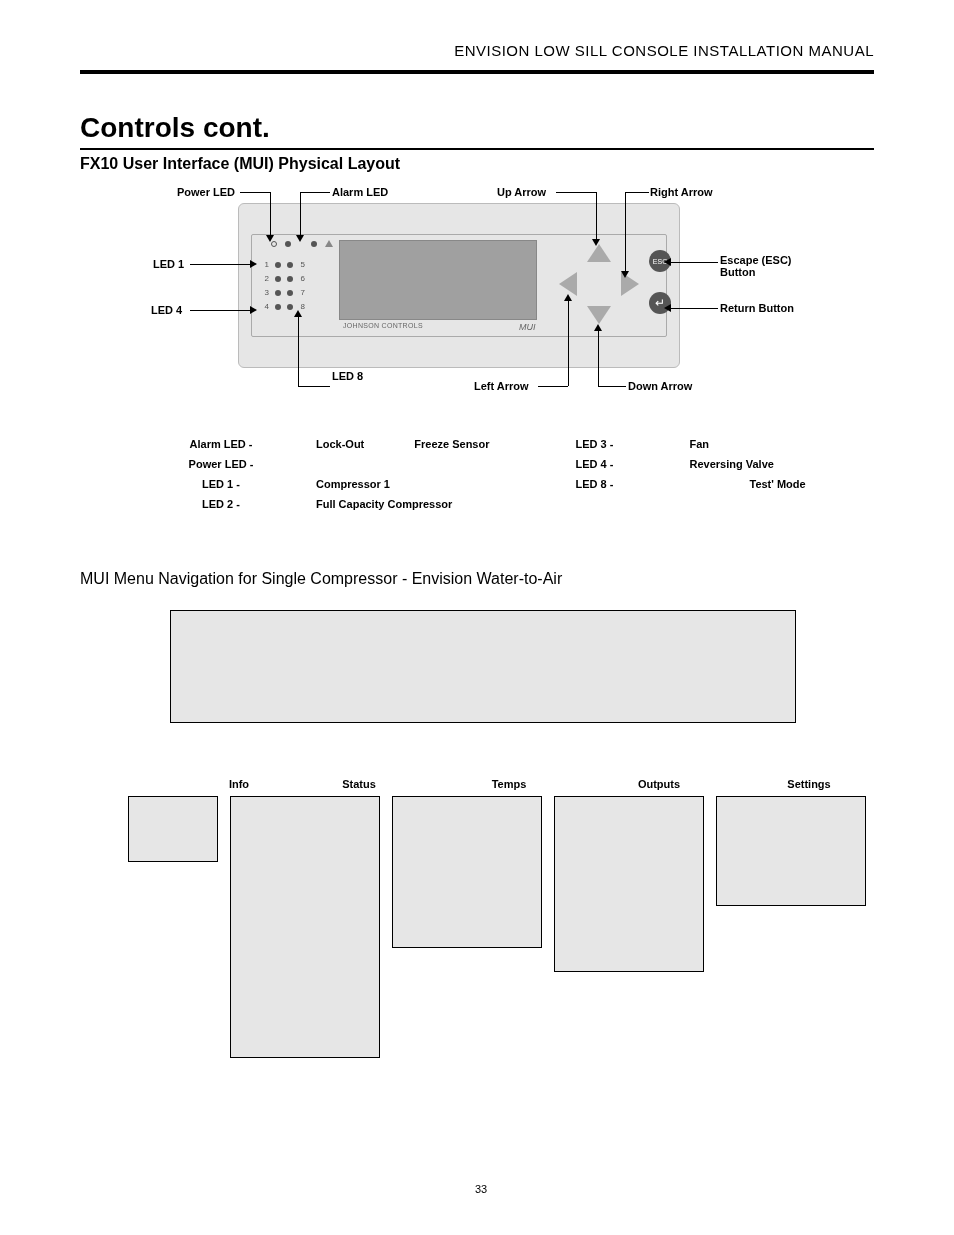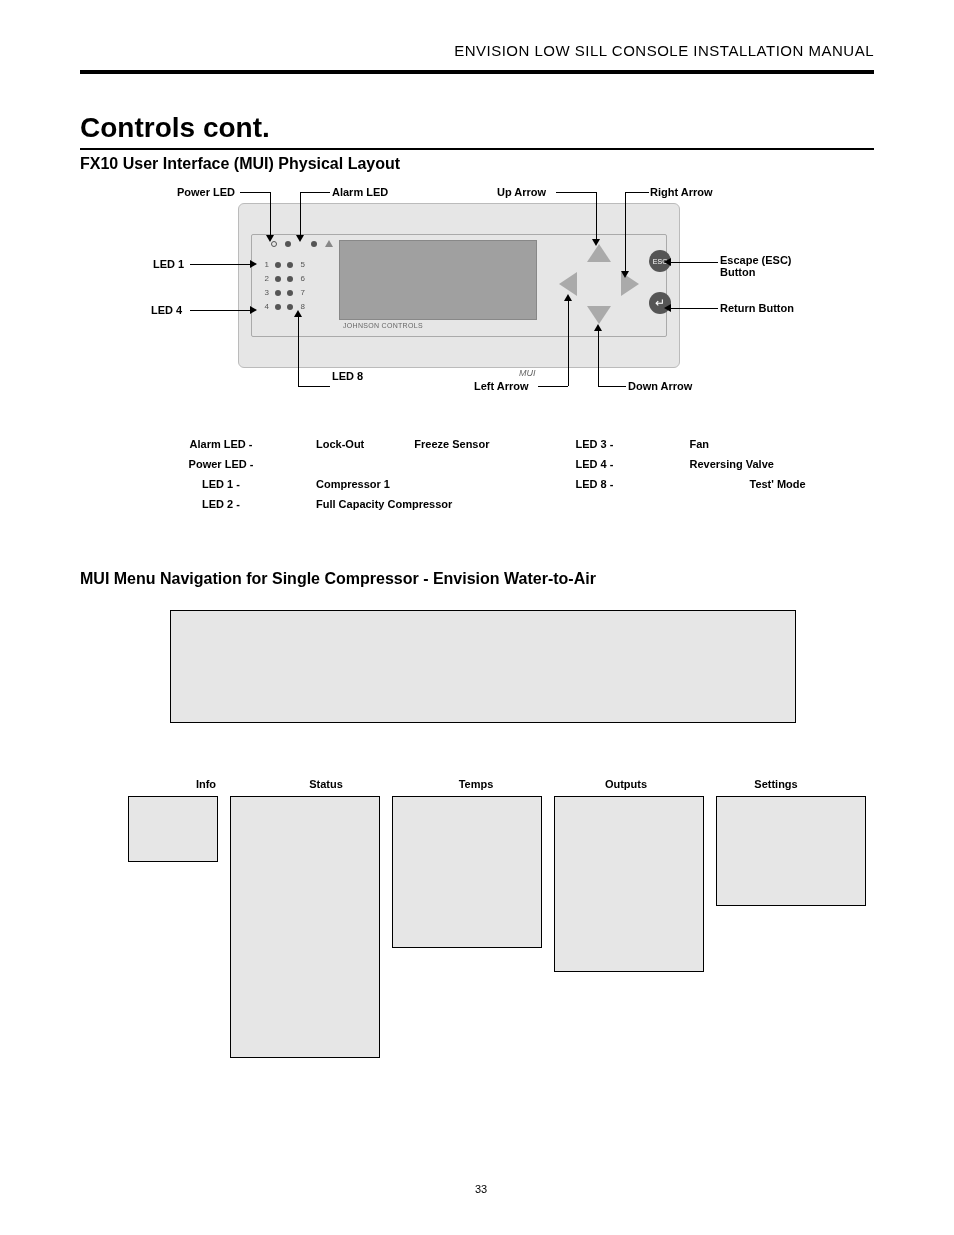--- a/index.html
+++ b/index.html
@@ -107,21 +107,20 @@
     color: #666;
     letter-spacing: 0.3px;
   }
   .mui-label {
     position: absolute;
     left: 280px;
     top: 118px;
     font-size: 9px;
     font-style: italic;
     color: #666;
-    margin-top: 46px;
   }
   .dpad {
     position: absolute;
     top: 40px;
     left: 320px;
     width: 80px;
     height: 80px;
   }
   .arrow {
     position: absolute;
@@ -171,38 +170,38 @@
   .legend-col { display:flex; flex-direction:column; gap:8px; }
   .legend-row { display:flex; }
   .legend-key { width: 90px; text-align: center; }
 
   
   .h2-b {
     position: absolute;
     top: 570px;
     left: 80px;
     font-size: 16px;
-    font-weight: bold;
+    font-weight: normal;
   }
   .big-box {
     position: absolute;
     top: 610px;
     left: 170px;
     width: 626px;
     height: 113px;
     background: #e6e6e6;
     border: 1px solid #000;
   }
   .menu-row {
     position: absolute;
     top: 778px;
     left: 128px;
     right: 70px;
     display: flex;
-    justify-content: center;
+    justify-content: flex-end;
     font-size: 11px;
     font-weight: bold;
   }
   .menu-label { text-align:center; }
   .menu-boxes{
     position:absolute;
     top: 796px;
     left: 128px;
     right: 70px;
     height: 280px;

